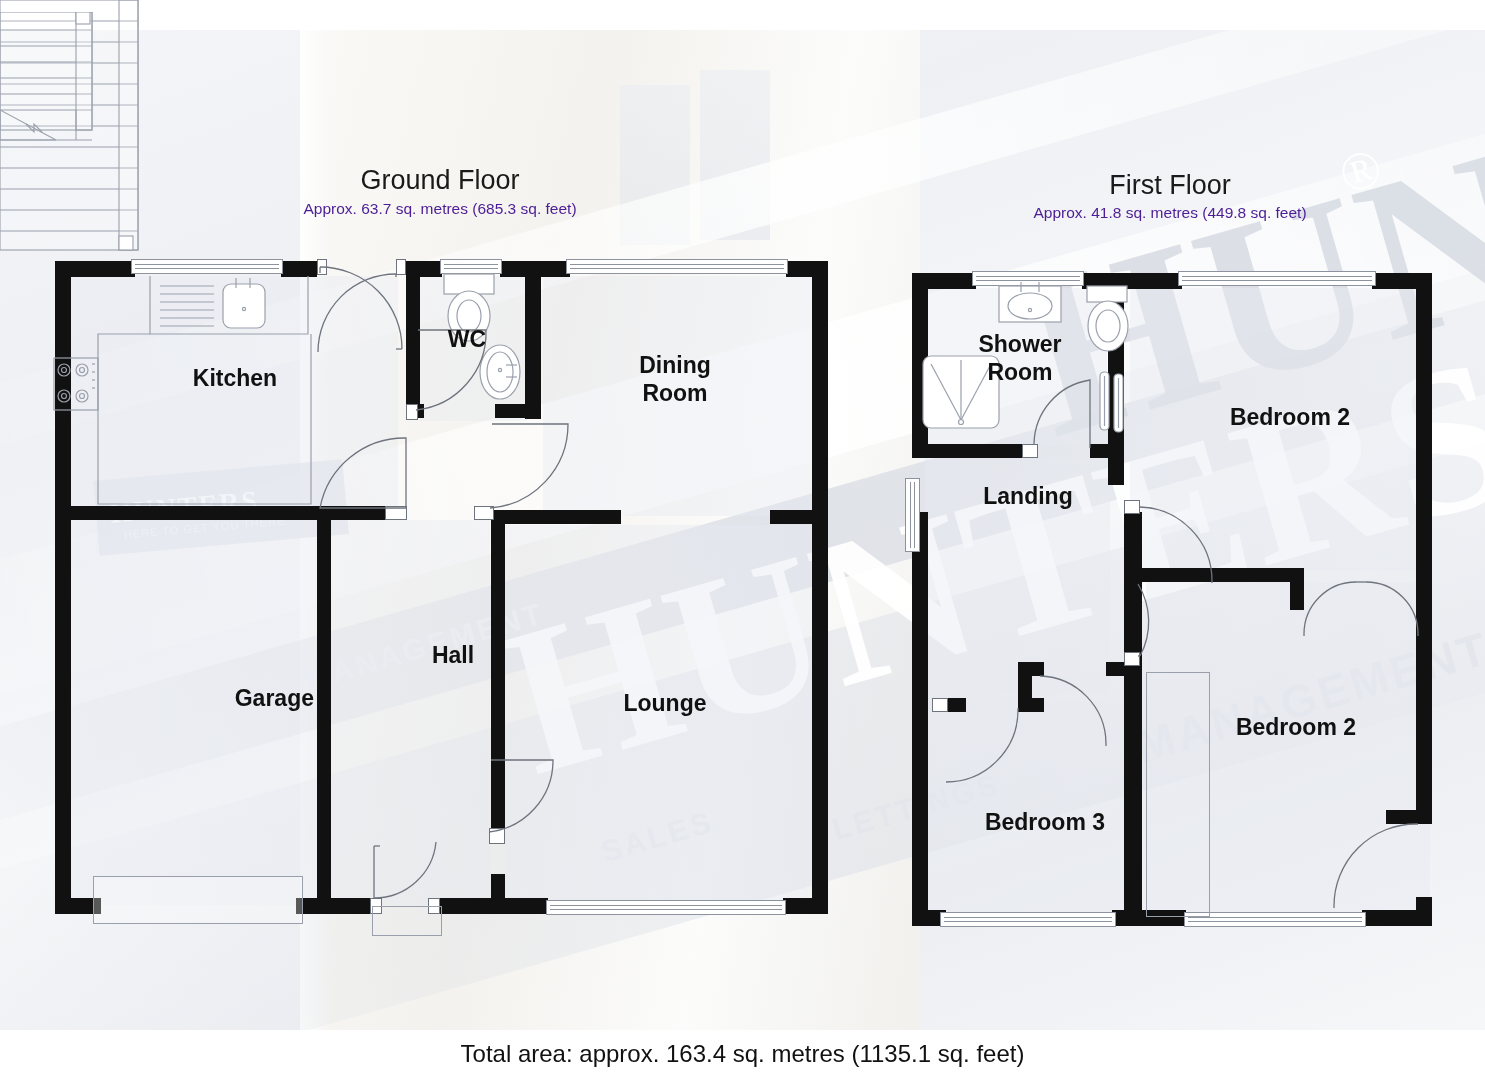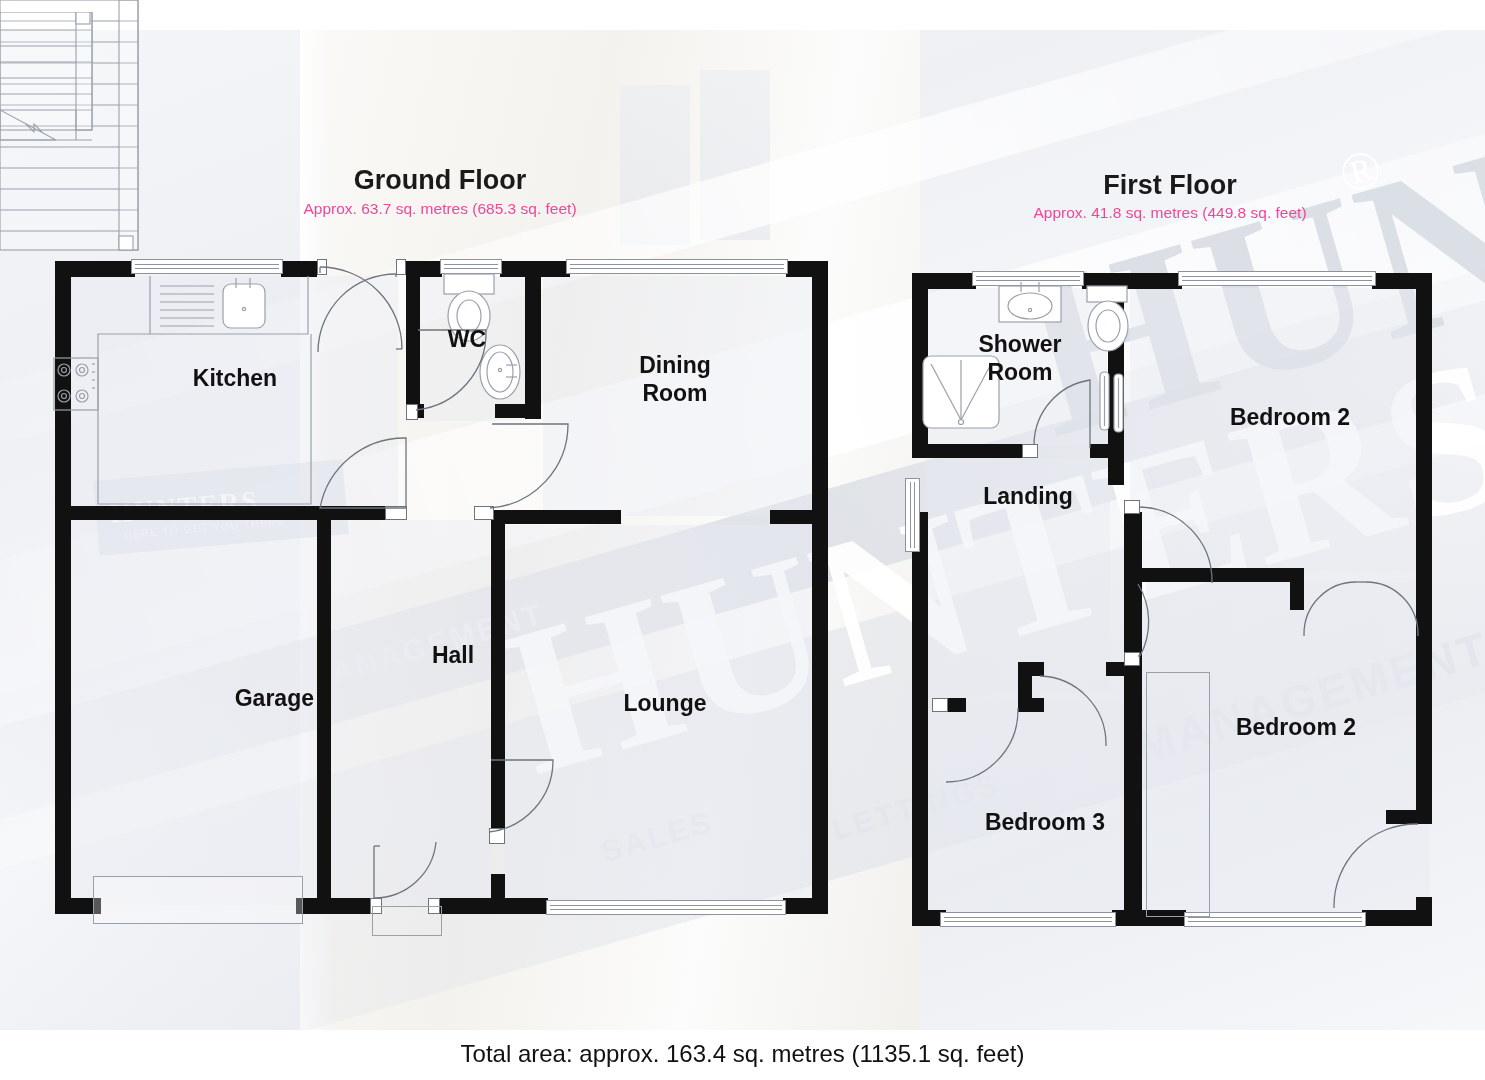--- a/index.html
+++ b/index.html
@@ -107,26 +107,26 @@
   }
   .logo-patch .lp-sub {
     position: absolute; left: 26px; top: 50px;
     font-size: 11px; letter-spacing: 1px;
     color: rgba(246,247,250,.8);
   }
 
   
   .floor-title {
     position: absolute;
-    font-size: 27px; font-weight: bold; color: #1a1a1a;
+    font-size: 27px; font-weight: normal; color: #1a1a1a;
     text-align: center; white-space: nowrap;
   }
   .floor-sub {
     position: absolute;
-    font-size: 15.5px; color: #ec4899;
+    font-size: 15.5px; color: #4c1d95;
     text-align: center; white-space: nowrap;
   }
   #total-area {
     position: absolute; left: 0; top: 1040px; width: 1485px;
     text-align: center;
     font-size: 24px; color: #111;
   }
 
   
   .plan { position: absolute; }

